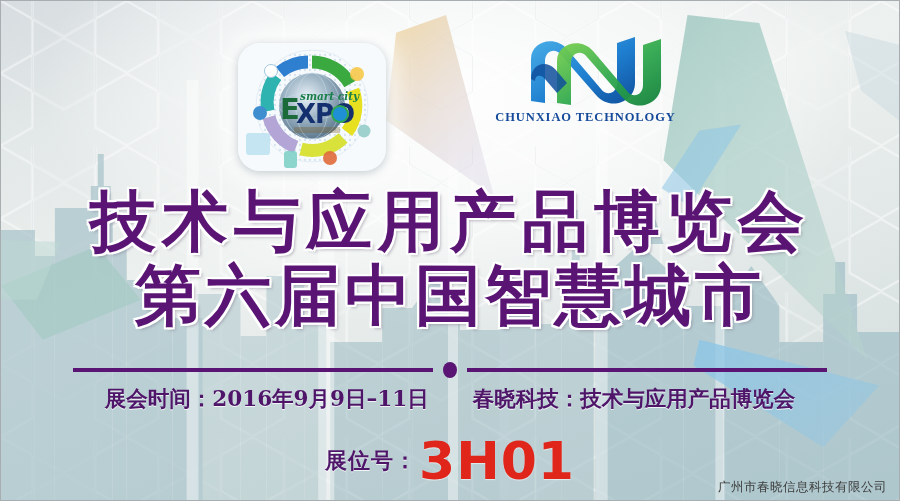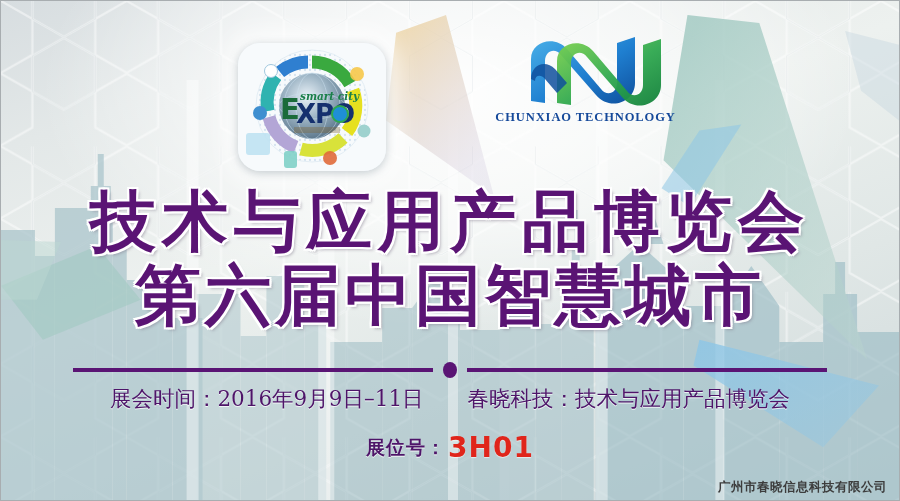--- a/index.html
+++ b/index.html
@@ -89,51 +89,51 @@
     background:#5a1474;margin:0 auto;
   }
 
   
   #meta-row{
     position:absolute;left:0;right:0;top:383px;
     display:flex;justify-content:center;align-items:baseline;
   }
   .meta{
     font-family:"DejaVu Serif","Liberation Serif",serif;
-    font-weight:normal;font-size:21.5px;color:#4e1569;
+    font-weight:bold;font-size:21.5px;color:#4e1569;
     white-space:nowrap;
     text-shadow:0 1px 0 rgba(255,255,255,.75);
     text-align:right;
   }
   .meta .lbl{letter-spacing:0px;}
   #meta-row .spacer{width:44px;}
 
   
   #booth{
     position:absolute;left:0;right:0;top:430px;text-align:center;
     white-space:nowrap;
   }
   #booth .blabel{
     font-family:"DejaVu Serif","Liberation Serif",serif;
-    font-weight:bold;font-size:19px;color:#4e1569;letter-spacing:1px;
+    font-weight:bold;font-size:22px;color:#4e1569;letter-spacing:1px;
     vertical-align:middle;
     text-shadow:0 1px 0 rgba(255,255,255,.75);
   }
   #booth .bnum{
     font-family:"DejaVu Sans","Liberation Sans",sans-serif;
-    font-weight:bold;font-size:28px;color:#e0251b;letter-spacing:1px;
+    font-weight:bold;font-size:52px;color:#e0251b;letter-spacing:1px;
     vertical-align:middle;margin-left:2px;
     text-shadow:0 1px 1px rgba(255,255,255,.6);
   }
 
   
   #footer-company{
     position:absolute;right:12px;bottom:4px;
     font-family:"DejaVu Sans","Liberation Sans",sans-serif;
-    font-weight:bold;font-size:12.5px;color:#3d3d3d;letter-spacing:.5px;margin-top:32px;
+    font-weight:normal;font-size:12.5px;color:#3d3d3d;letter-spacing:.5px;margin-top:32px;
   }
 </style>
 </head>
 <body>
 
 <div id="poster">
 
   <div class="hexlayer">
     <svg viewBox="0 0 900 501" preserveAspectRatio="none" xmlns="http://www.w3.org/2000/svg">
       <defs>

